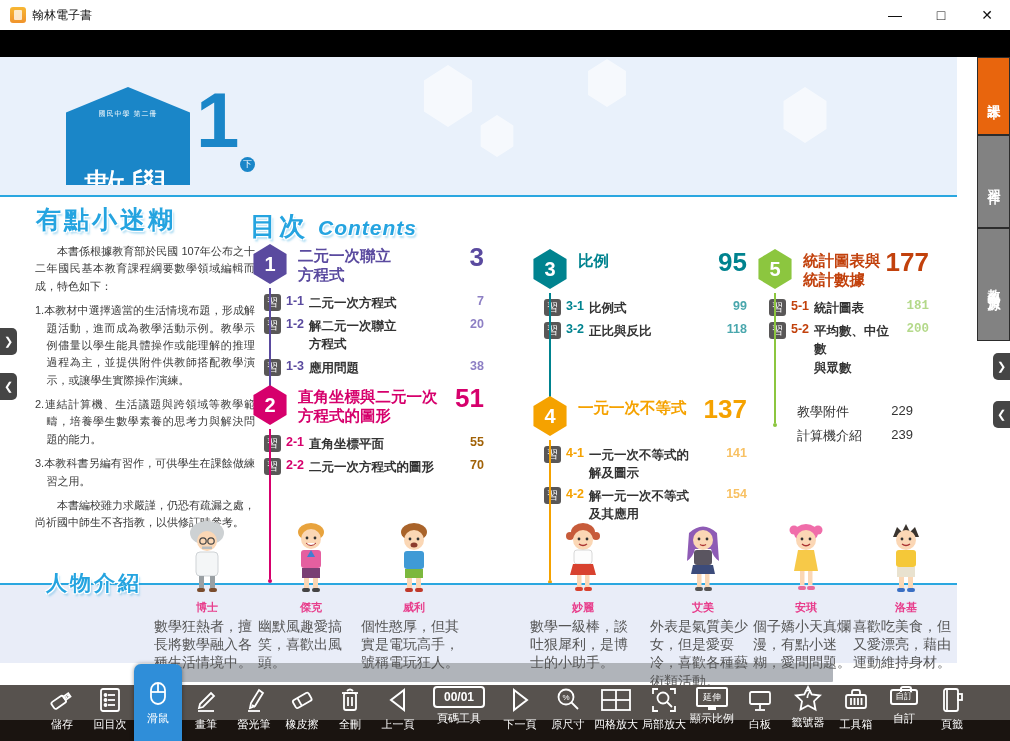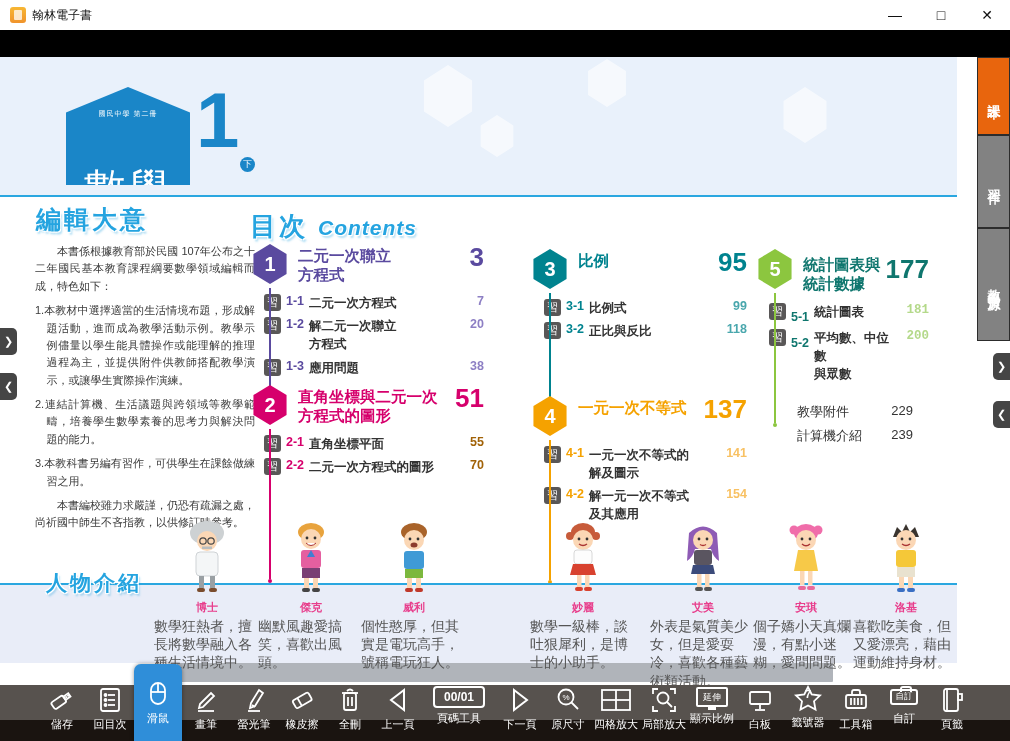--- a/index.html
+++ b/index.html
@@ -51,21 +51,21 @@
   .sub { display:flex; align-items:flex-start; margin-bottom:5px; }
   .wb { width:17px; height:17px; background:#595757; border-radius:3px; color:#fff; font-size:11px; display:flex; align-items:center; justify-content:center; flex:none; margin-right:5px; }
   .sub-id { font-size:12.5px; font-weight:800; margin-right:5px; flex:none; }
   .sub-title { font-size:12.5px; font-weight:700; color:#333; white-space:pre-line; line-height:1.45; }
   .sub-page { font-size:12.5px; font-weight:700; margin-left:auto; padding-left:6px; }
 
   .c1 { color:#5a4a9f; } .bg1 { background:#5a4a9f; }
   .c2 { color:#d6006c; } .bg2 { background:#d6006c; }
   .c3 { color:#00838f; } .bg3 { background:#00838f; }
   .c4 { color:#f5a200; } .bg4 { background:#f5a200; }
-  .c5 { color:#0f766e;margin-top:7px; } .bg5 { background:#8cc63f; }
+  .c5 { color:#c2410c; } .bg5 { background:#8cc63f; }
   .c1l { color:#8d7fc4; } .c2l { color:#a16207; } .c3l { color:#4aa7ad; } .c4l { color:#f8c163; } .c5l { color:#b4d98a;font-family:Liberation Mono, monospace; }
 
   .appendix { position:absolute; left:797px; top:346px; width:116px; font-size:13px; color:#333; }
   .appendix .row { display:flex; margin-bottom:6px; }
   .appendix .pg { margin-left:auto; }
 
   
   .char-band { position:absolute; left:0; top:526px; width:957px; height:80px; background:#e9edf8; border-top:2px solid #2aa7e0; }
   .char-block { position:absolute; top:462px; width:106px; text-align:center; z-index:4; }
   .char-name { font-size:11px; font-weight:800; color:#e83e8c; margin-top:1px; }
@@ -123,21 +123,21 @@
   </div>
 
   <div class="logo">
     <div class="logo-grade">國民中學 第二冊</div>
     <div class="logo-subject">數學</div>
     <div class="logo-en">MATH</div>
   </div>
   <div class="volume-num">1</div>
   <div class="volume-badge">下</div>
 
-  <div class="bubble h-edit">編輯大意</div>
+  <div class="bubble h-edit">有點小迷糊</div>
   <div class="h-toc">
     <span class="bubble" style="font-size:26px;">目次</span>
     <span class="bubble en">Contents</span>
   </div>
 
   <div class="editorial">
     <p>　　本書係根據教育部於民國 107年公布之十二年國民基本教育課程綱要數學領域編輯而成，特色如下：</p>
     <p class="num">1.本教材中選擇適當的生活情境布題，形成解題活動，進而成為教學活動示例。教學示例儘量以學生能具體操作或能理解的推理過程為主，並提供附件供教師搭配教學演示，或讓學生實際操作演練。</p>
     <p class="num">2.連結計算機、生活議題與跨領域等教學範疇，培養學生數學素養的思考力與解決問題的能力。</p>
     <p class="num">3.本教科書另編有習作，可供學生在課餘做練習之用。</p>

